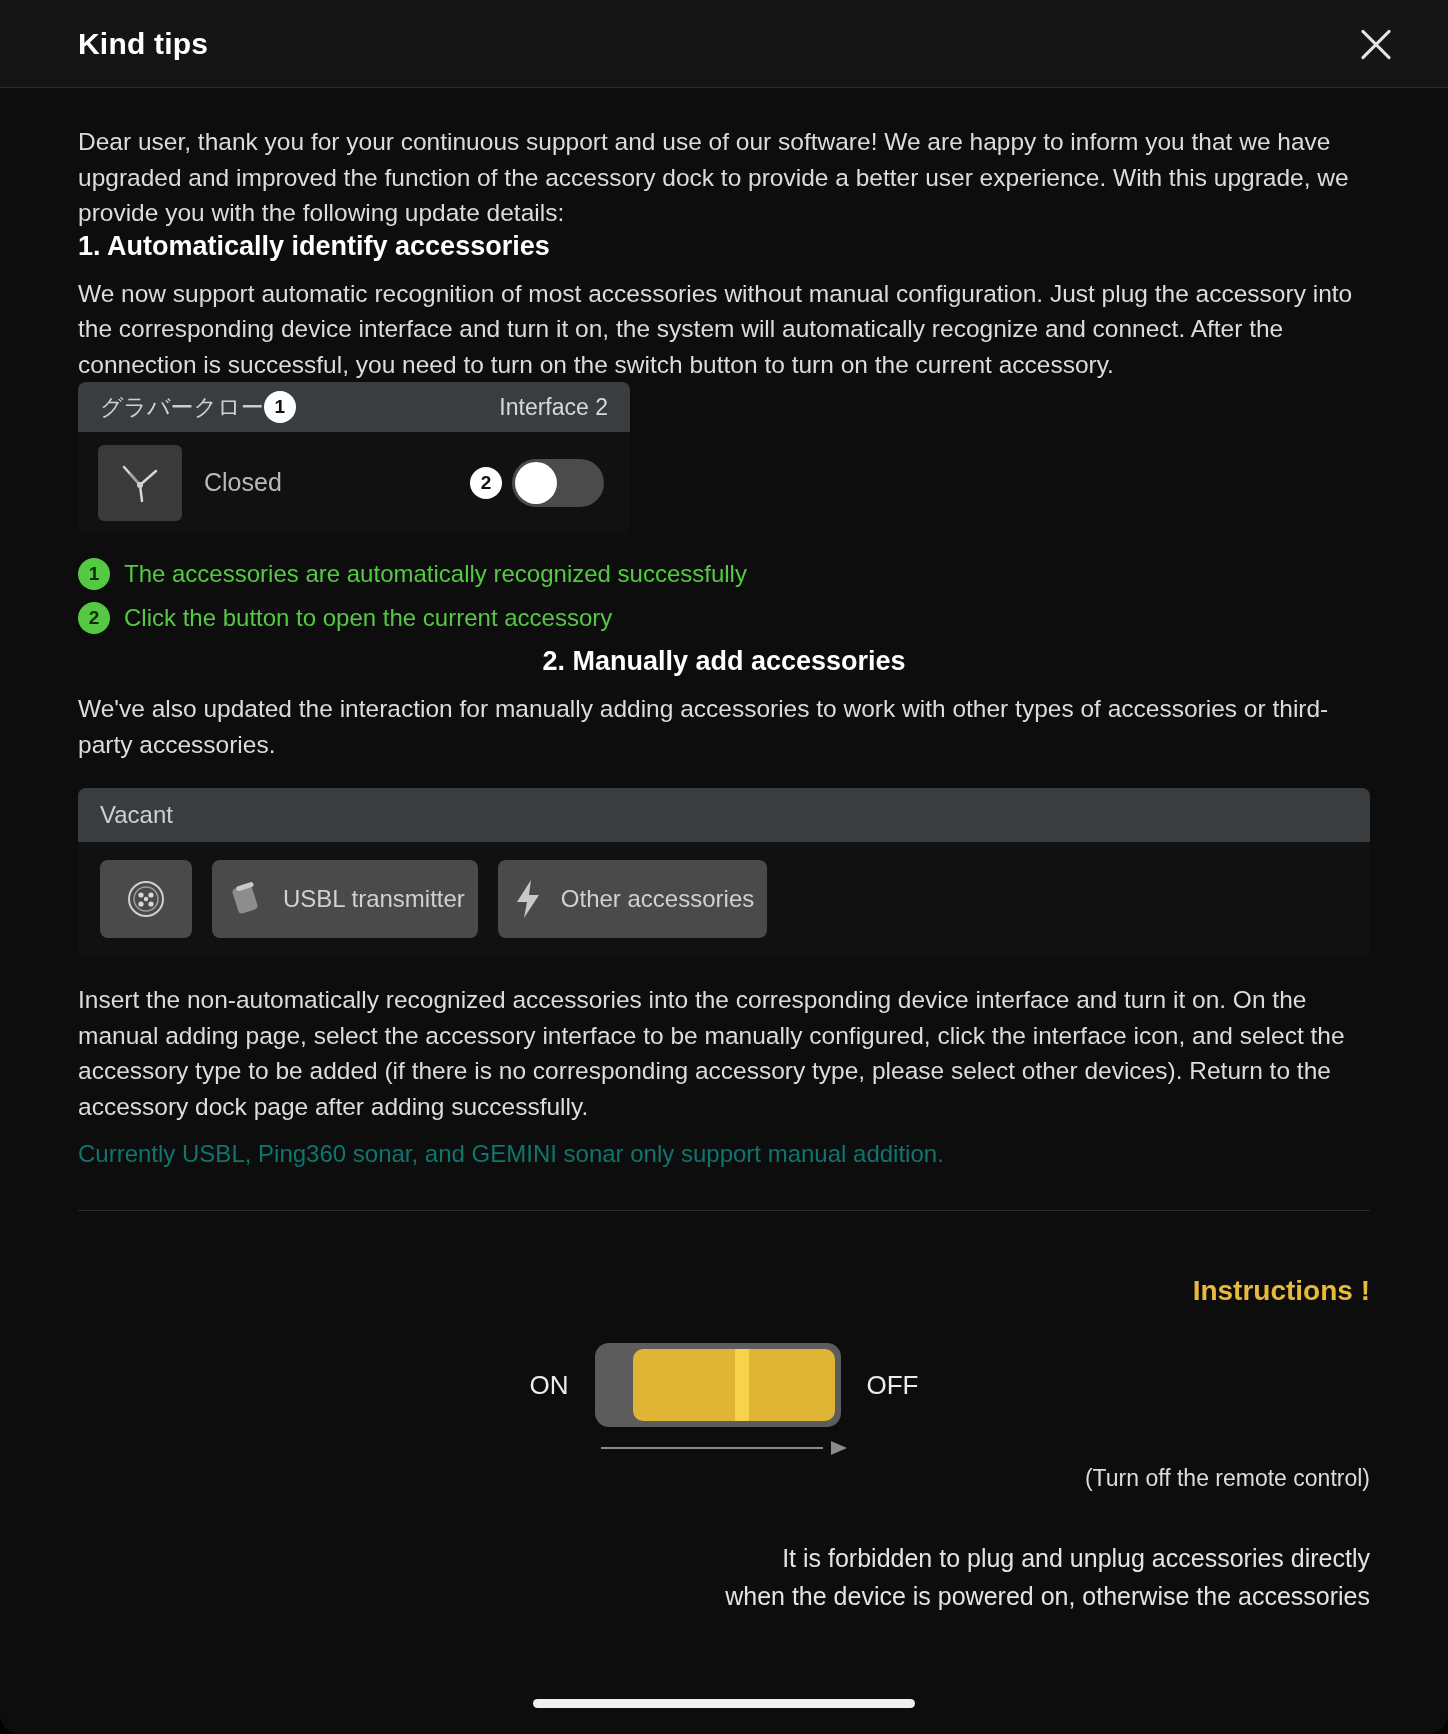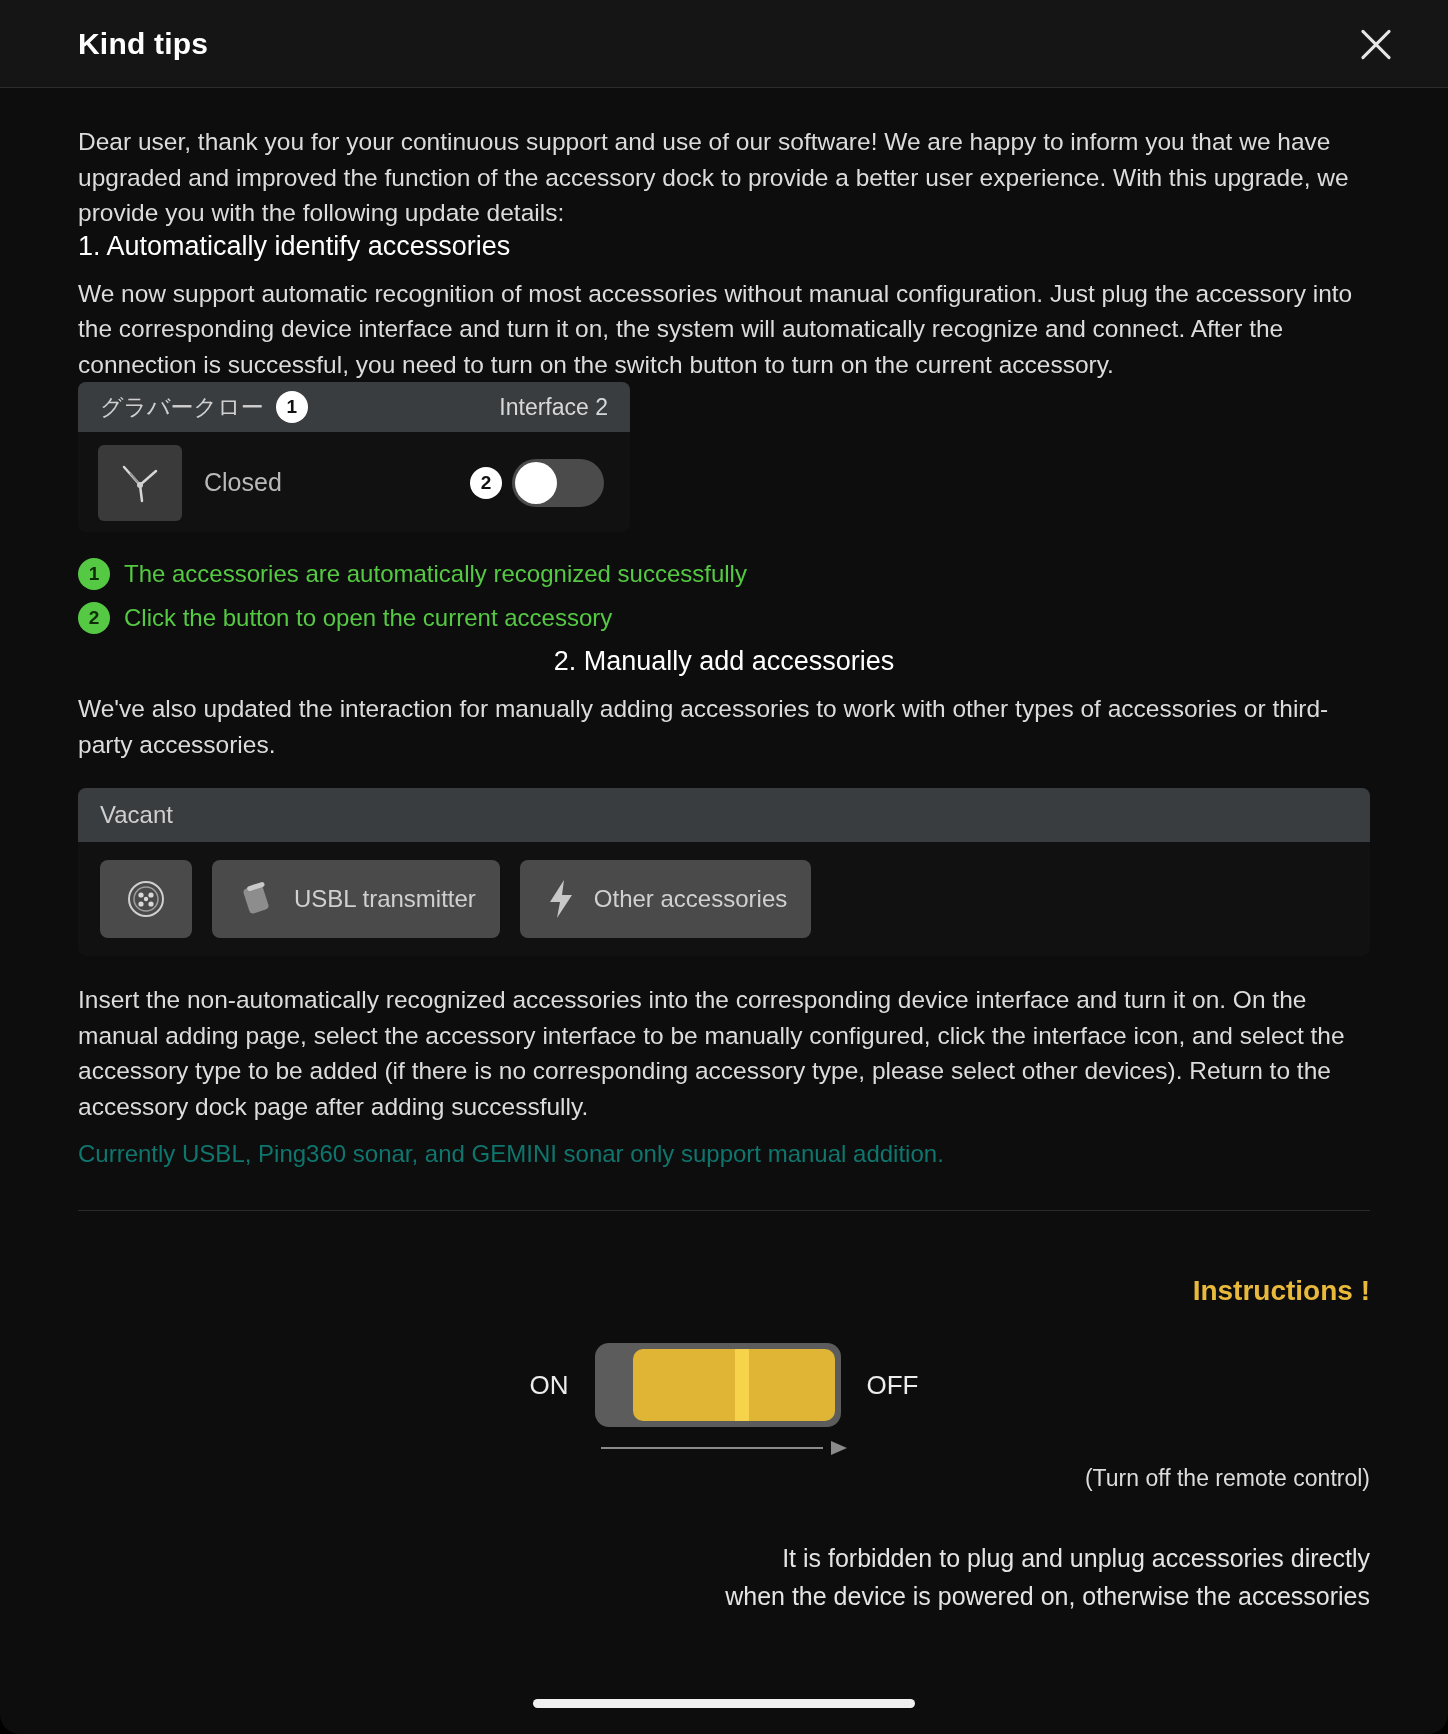--- a/index.html
+++ b/index.html
@@ -64,21 +64,21 @@
   }
   p.para {
     font-size: 24.5px;
     line-height: 1.45;
     color: #dcdcdc;
     margin: 0 0 0 0;
   }
   .intro { margin-bottom: 46px; }
   h2.section {
     font-size: 27px;
-    font-weight: normal;
+    font-weight: bold;
     color: #ffffff;
     margin: 0 0 14px 0;
   }
   .gap-after-para { margin-bottom: 26px; }
 
   
   .acc-card {
     width: 552px;
     background: #131313;
     border-radius: 8px;
@@ -89,21 +89,20 @@
     height: 50px;
     background: #3a3d40;
     display: flex;
     align-items: center;
     padding: 0 22px;
     justify-content: space-between;
   }
   .acc-head-left {
     display: flex;
     align-items: center;
-    gap: 12px;
   }
   .acc-name {
     font-size: 23px;
     color: #cfcfcf;
   }
   .badge {
     width: 32px; height: 32px;
     border-radius: 50%;
     background: #ffffff;
     color: #111;
@@ -210,21 +209,21 @@
     padding: 18px 22px;
     background: #111111;
   }
   .chip {
     height: 78px;
     background: #4a4a4a;
     border-radius: 8px;
     display: flex;
     align-items: center;
     gap: 16px;
-    padding: 0 24px;
+    padding: 0 13px;
     color: #d0d0d0;
     font-size: 24px;
   }
   .chip.icon-only {
     width: 92px;
     justify-content: center;
     padding: 0;
   }
   .warn {
     font-size: 24px;

